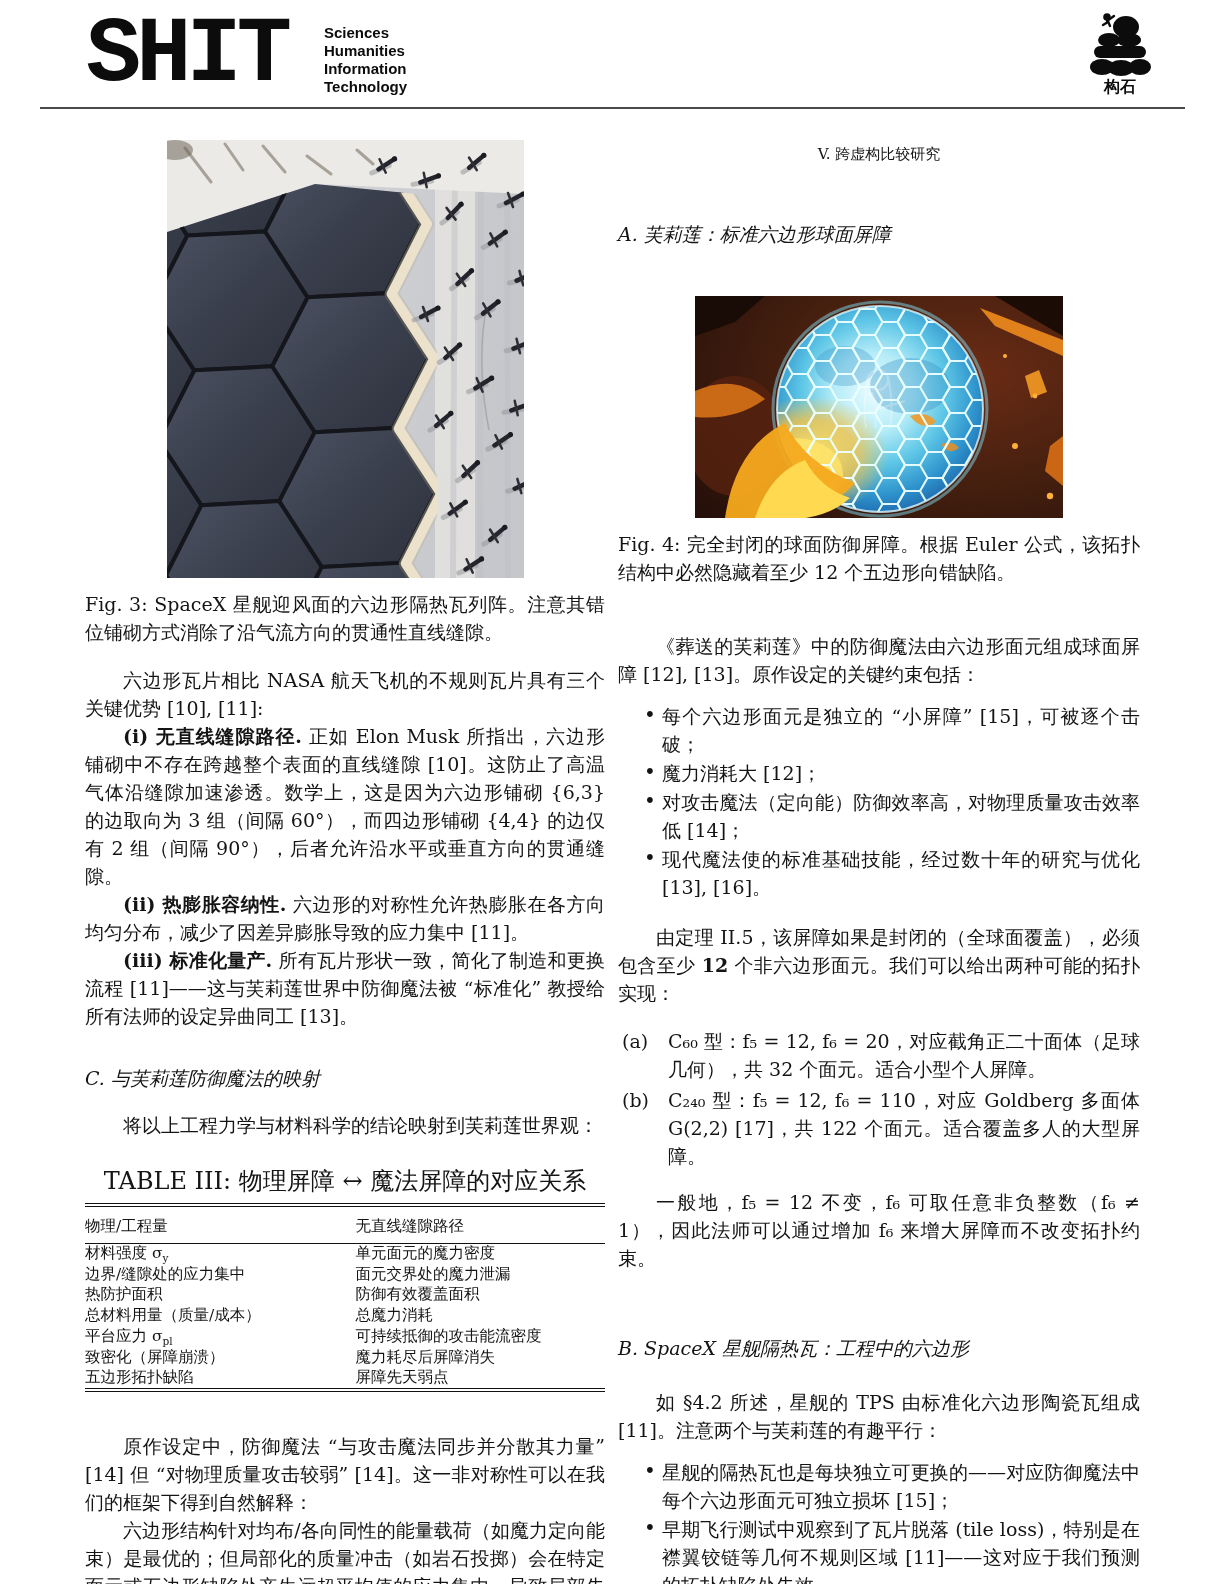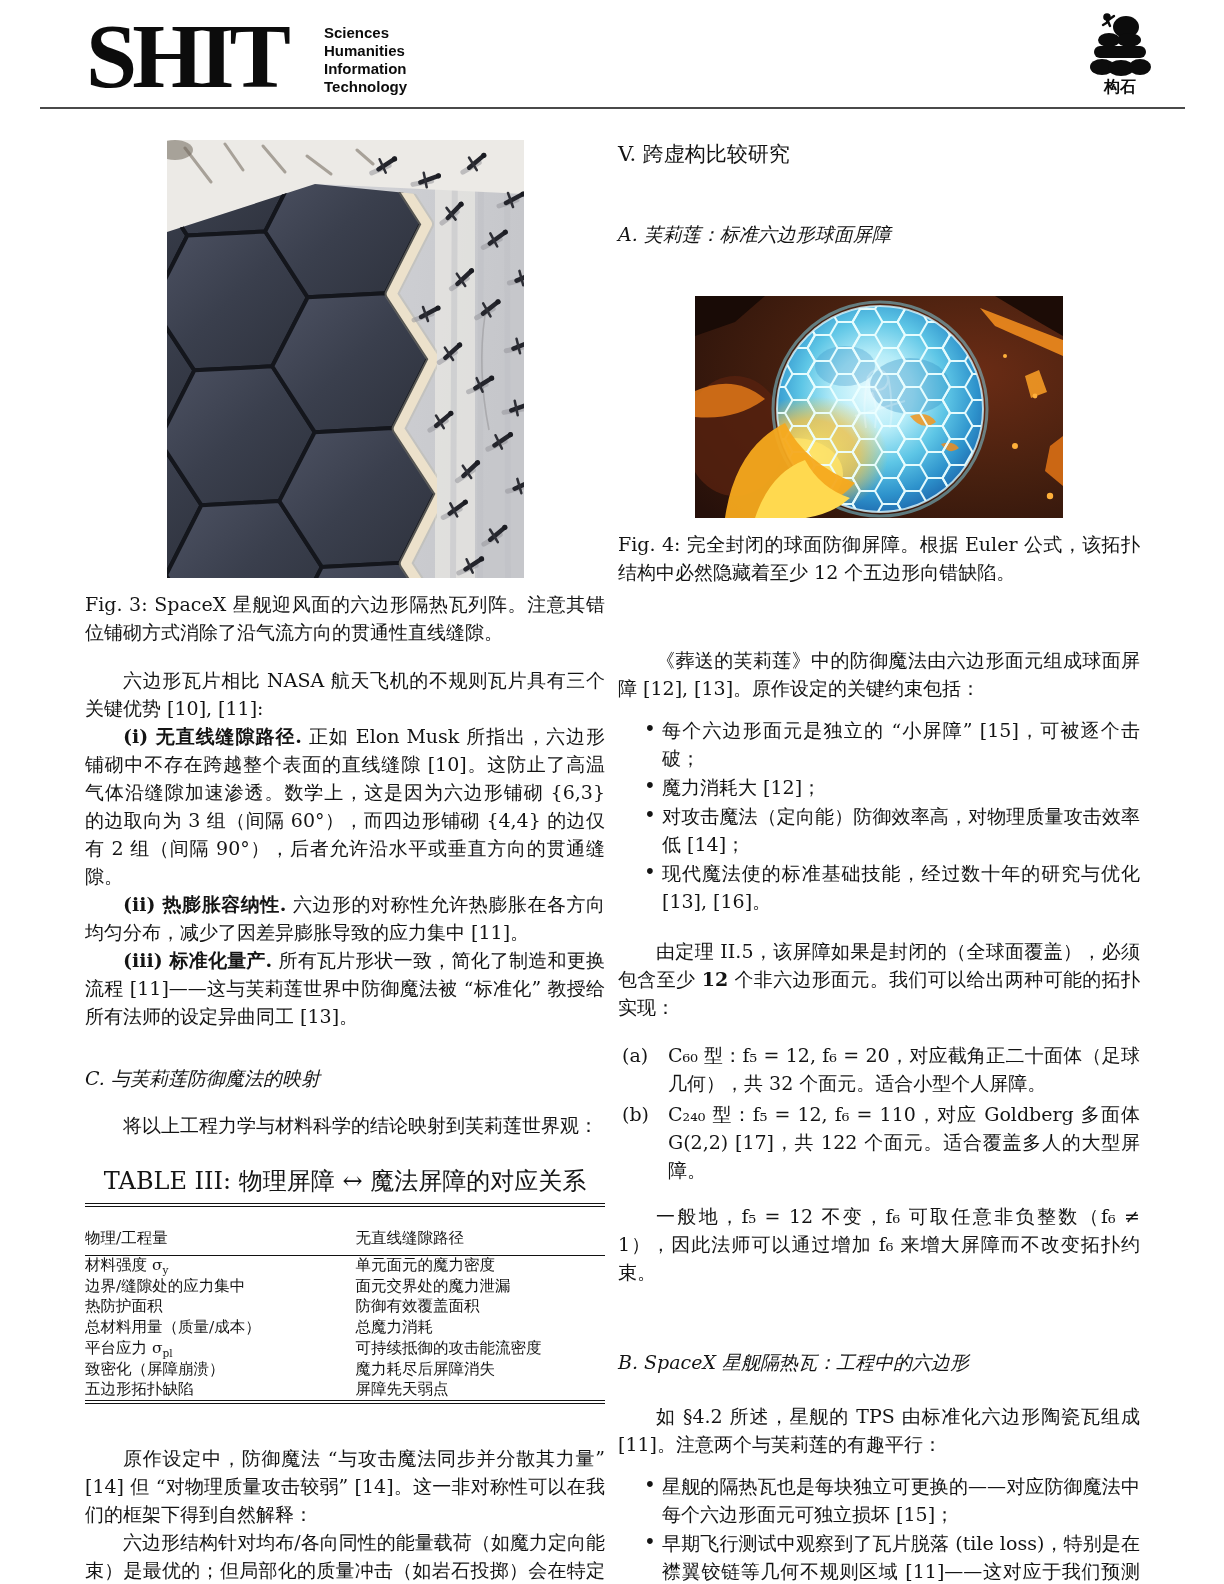--- a/index.html
+++ b/index.html
@@ -1,19 +1,19 @@
 <!DOCTYPE html>
 <html><head>
 <meta charset="utf-8">
 <style>
   html,body{margin:0;padding:0;background:#ffffff;}
   .page{position:relative;width:1224px;height:1584px;background:#fff;overflow:hidden;
         font-family:"DejaVu Serif","Liberation Serif",serif;color:#141414;}
   
-  .logo-shit{position:absolute;left:86px;top:10px;font-family:Liberation Serif, serif;
+  .logo-shit{position:absolute;left:86px;top:10px;font-family:Liberation Mono, monospace;
              font-weight:900;font-size:92px;line-height:1;letter-spacing:-5px;color:#0c0c0c;}
   .logo-tagline{position:absolute;left:324px;top:24px;font-family:"Liberation Sans","DejaVu Sans",sans-serif;
                 font-weight:bold;font-size:15px;line-height:18px;color:#0c0c0c;}
   .org-logo{position:absolute;left:1082px;top:12px;width:76px;text-align:center;}
   .org-logo svg{display:block;margin:0 auto;}
   .org-label{font-family:"Liberation Sans","DejaVu Sans",sans-serif;font-weight:bold;font-size:16px;margin-top:1px;color:#0c0c0c;}
   .header-rule{position:absolute;left:40px;top:107px;width:1145px;border-top:2px solid #4a4a4a;}
   
   .col{position:absolute;top:140px;font-size:19px;line-height:28px;text-align:justify;}
   .col-left{left:85px;width:520px;}
@@ -21,42 +21,42 @@
   p{margin:0;}
   .indent{text-indent:2em;}
   .p-gap{margin-top:20px;}
   b{font-weight:bold;}
   
   figure{margin:0;}
   figure svg.photo{display:block;margin:0 auto;}
   figcaption{margin-top:12px;text-align:justify;font-size:19px;line-height:28px;}
   .fig4-figure{margin-top:48px;}
   
-  .sec-heading{margin:6px 0 0;font-size:21px;line-height:28px;font-weight:normal;}
+  .sec-heading{margin:6px 0 0;font-size:15px;line-height:28px;font-weight:normal;text-align:center;}
   .sub-heading{font-size:19px;line-height:28px;font-weight:normal;font-style:italic;text-align:left;}
   .sub-c{margin-top:34px;}
   .sub-a{margin-top:52px;}
   .sub-b{margin-top:62px;}
   
   .table-cap{margin-top:28px;text-align:center;font-size:24px;}
   table.corr{width:100%;margin-top:8px;border-collapse:collapse;
              border-top:4px double #111;border-bottom:4px double #111;
              font-size:15.5px;line-height:19.5px;}
-  table.corr th{font-weight:normal;text-align:left;padding:22px 0 6px;border-bottom:1.5px solid #111;}
+  table.corr th{font-weight:normal;text-align:left;padding:10px 0 6px;border-bottom:1.5px solid #111;}
   table.corr td{padding:0.6px 0;text-align:left;}
   table.corr .c1{width:52%;}
   sub{font-size:68%;line-height:0;}
   
   ul.bullets{margin:14px 0 0;padding:0 0 0 44px;list-style:none;}
   ul.bullets li{position:relative;margin:1px 0;}
   ul.bullets li::before{content:"\2022";position:absolute;left:-18px;top:-1px;font-size:20px;}
   ol.topo{margin:20px 0 0;padding:0;list-style:none;}
   ol.topo li{position:relative;padding-left:50px;margin:3px 0;}
   ol.topo .ol-label{position:absolute;left:4px;} .mt18{margin-top:18px;} .mt22{margin-top:22px;}
-  .mt26{margin-top:26px;} .mt40{margin-top:40px;} .mt42{margin-top:60px;}
+  .mt26{margin-top:26px;} .mt40{margin-top:40px;} .mt42{margin-top:46px;}
 </style>
 </head>
 <body>
 
 <div class="page">
 
   <div class="logo-shit">SHIT</div>
   <div class="logo-tagline">
     <div>Sciences</div>
     <div>Humanities</div>

